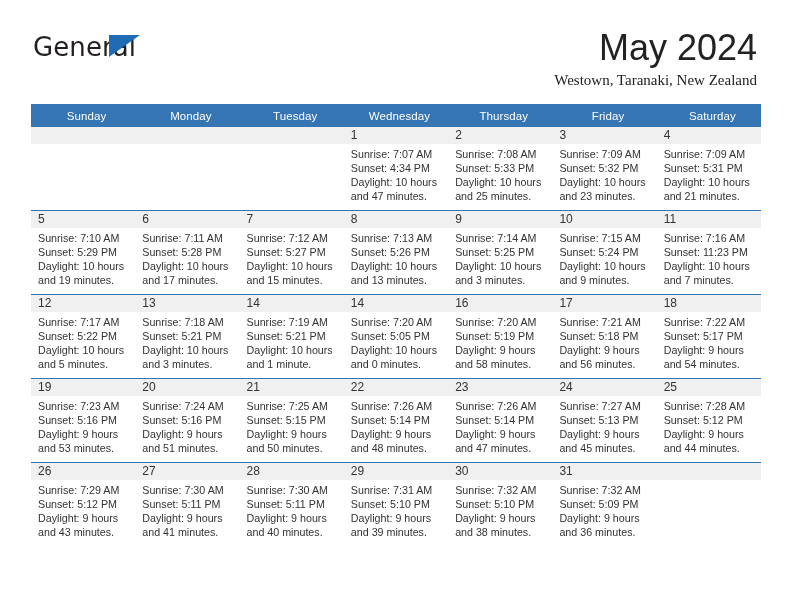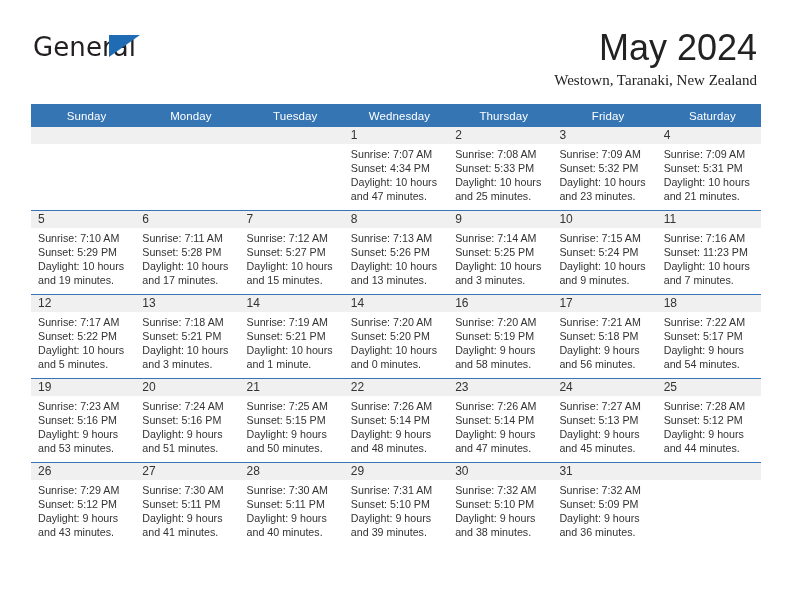--- a/index.html
+++ b/index.html
@@ -314,21 +314,21 @@
               <div>Sunrise: 7:19 AM</div>
               <div>Sunset: 5:21 PM</div>
               <div>Daylight: 10 hours</div>
               <div>and 1 minute.</div>
             </div>
           </td>
           <td class="day-cell">
             <span class="daynum">14</span>
             <div class="cell-lines">
               <div>Sunrise: 7:20 AM</div>
-              <div>Sunset: 5:20 PM</div>
+              <div>Sunset: 5:05 PM</div>
               <div>Daylight: 10 hours</div>
               <div>and 0 minutes.</div>
             </div>
           </td>
           <td class="day-cell">
             <span class="daynum">16</span>
             <div class="cell-lines">
               <div>Sunrise: 7:20 AM</div>
               <div>Sunset: 5:19 PM</div>
               <div>Daylight: 9 hours</div>

